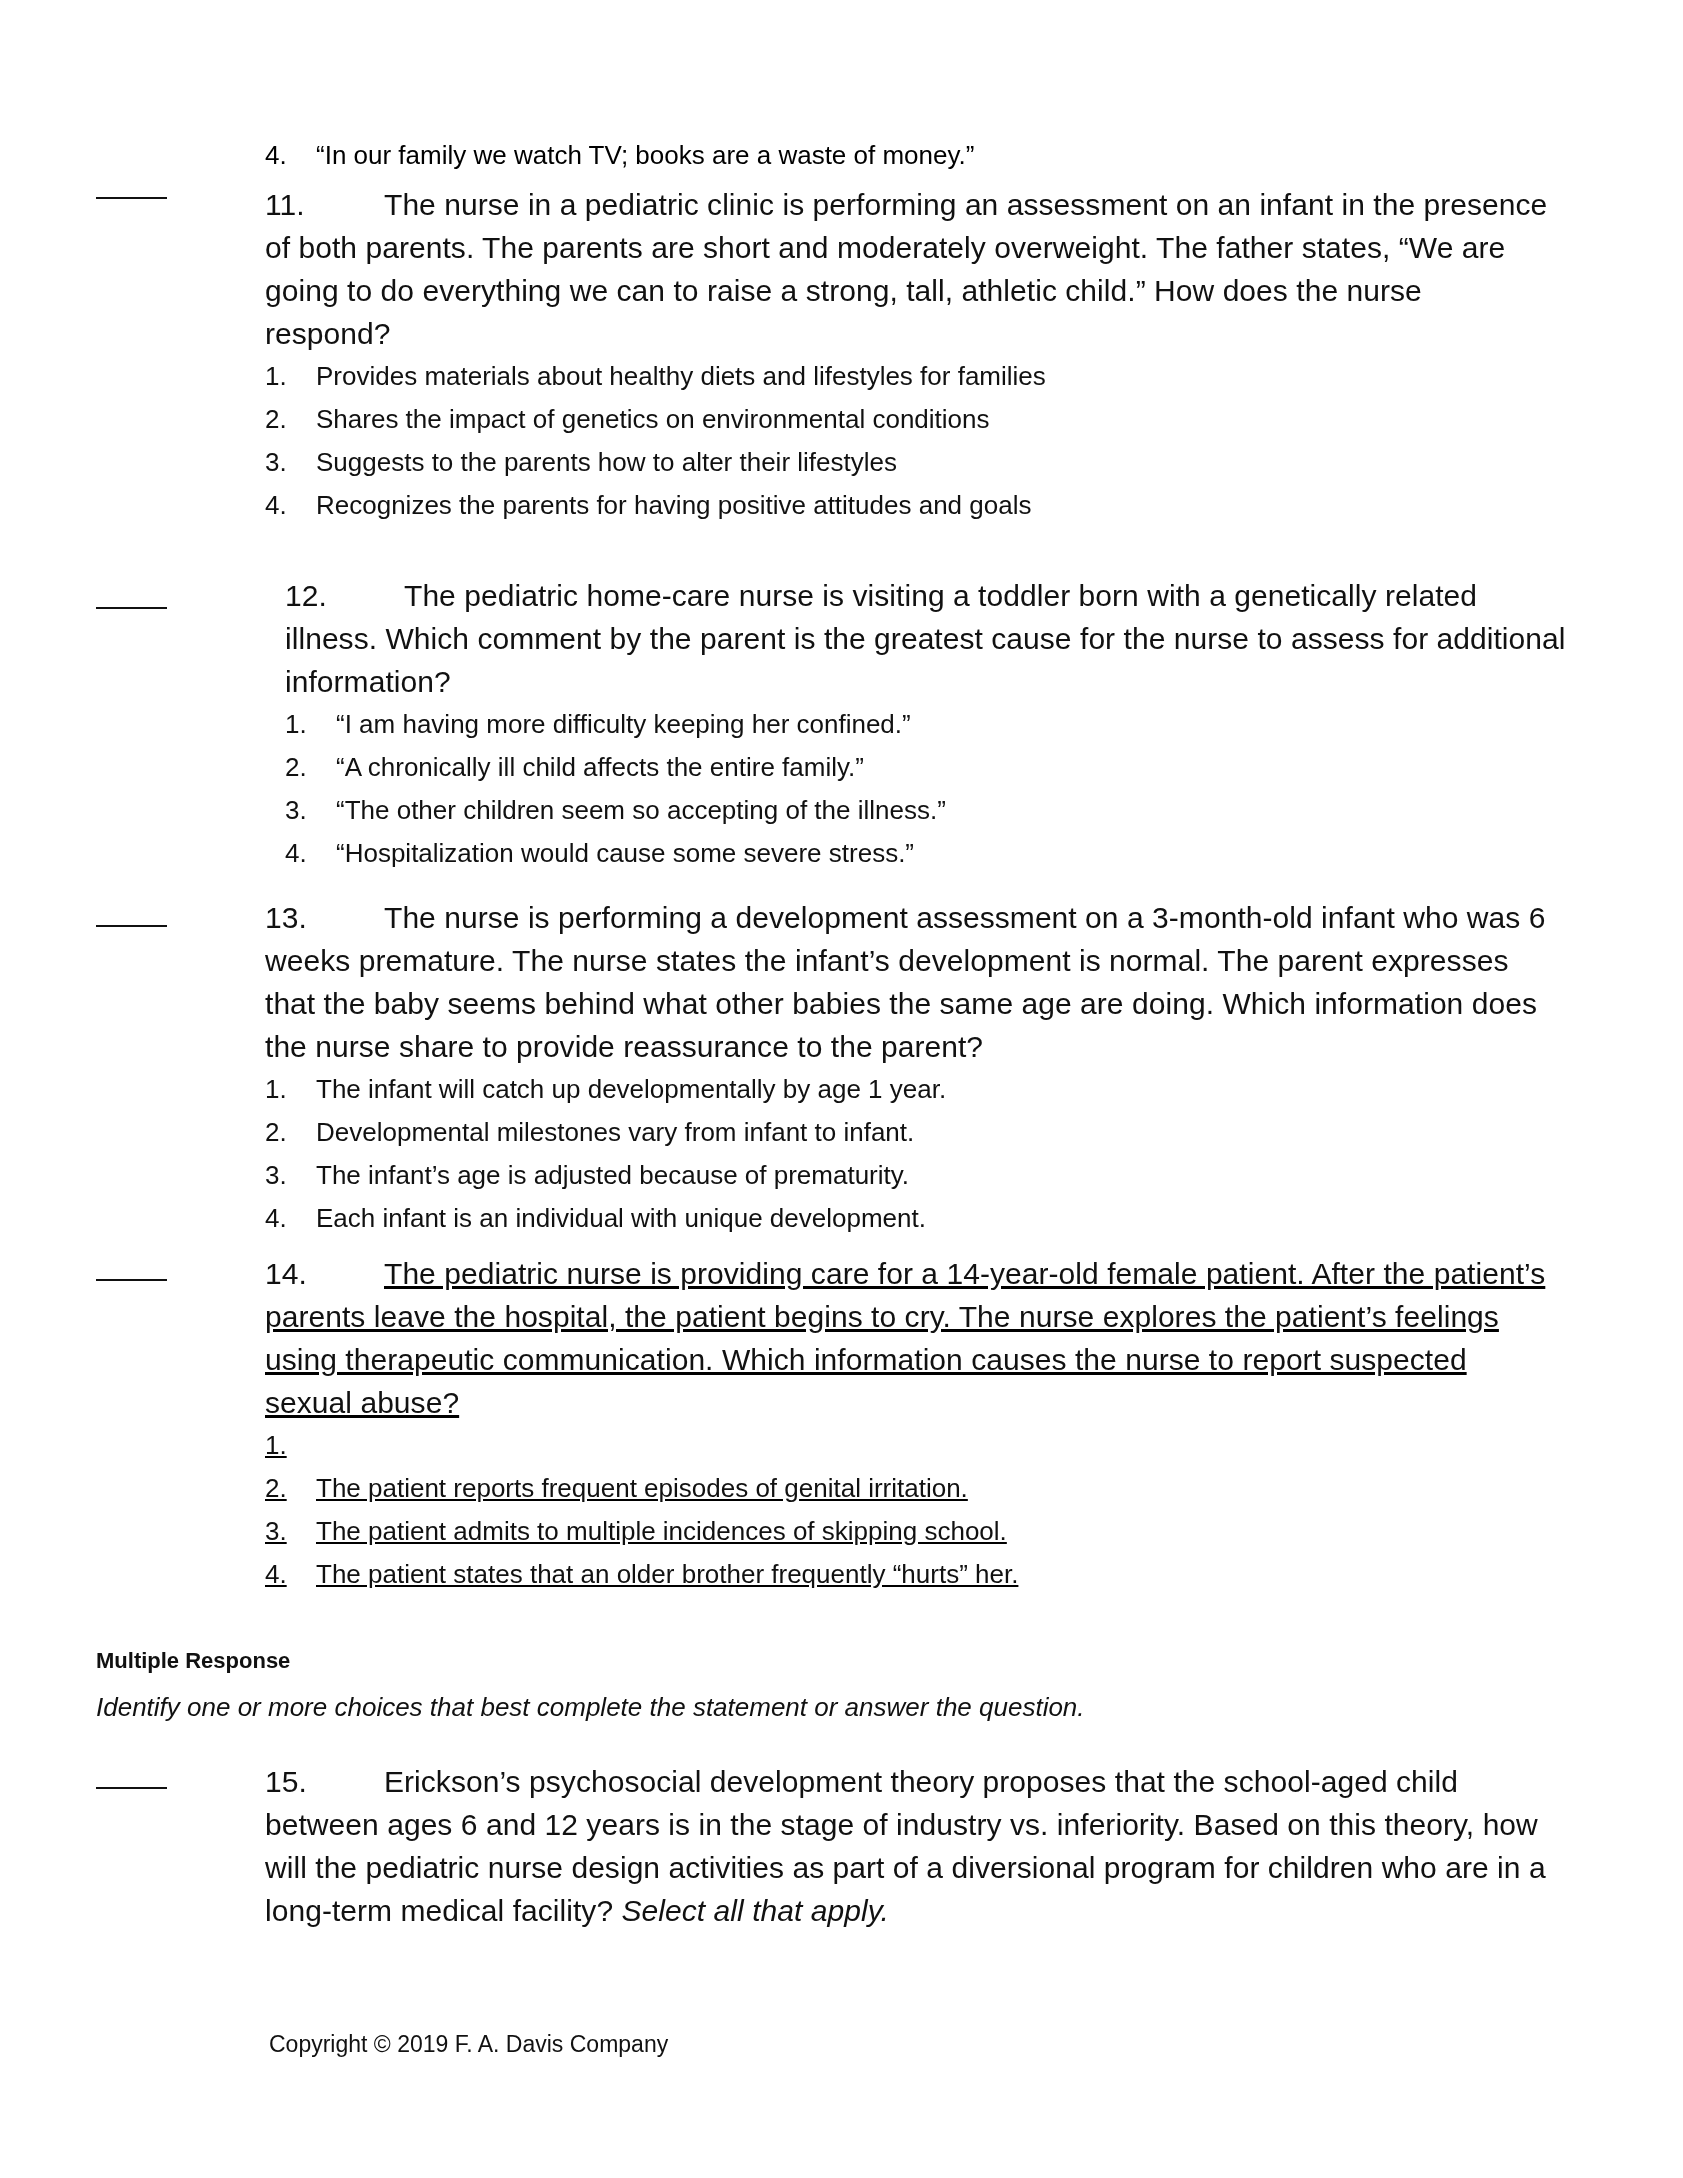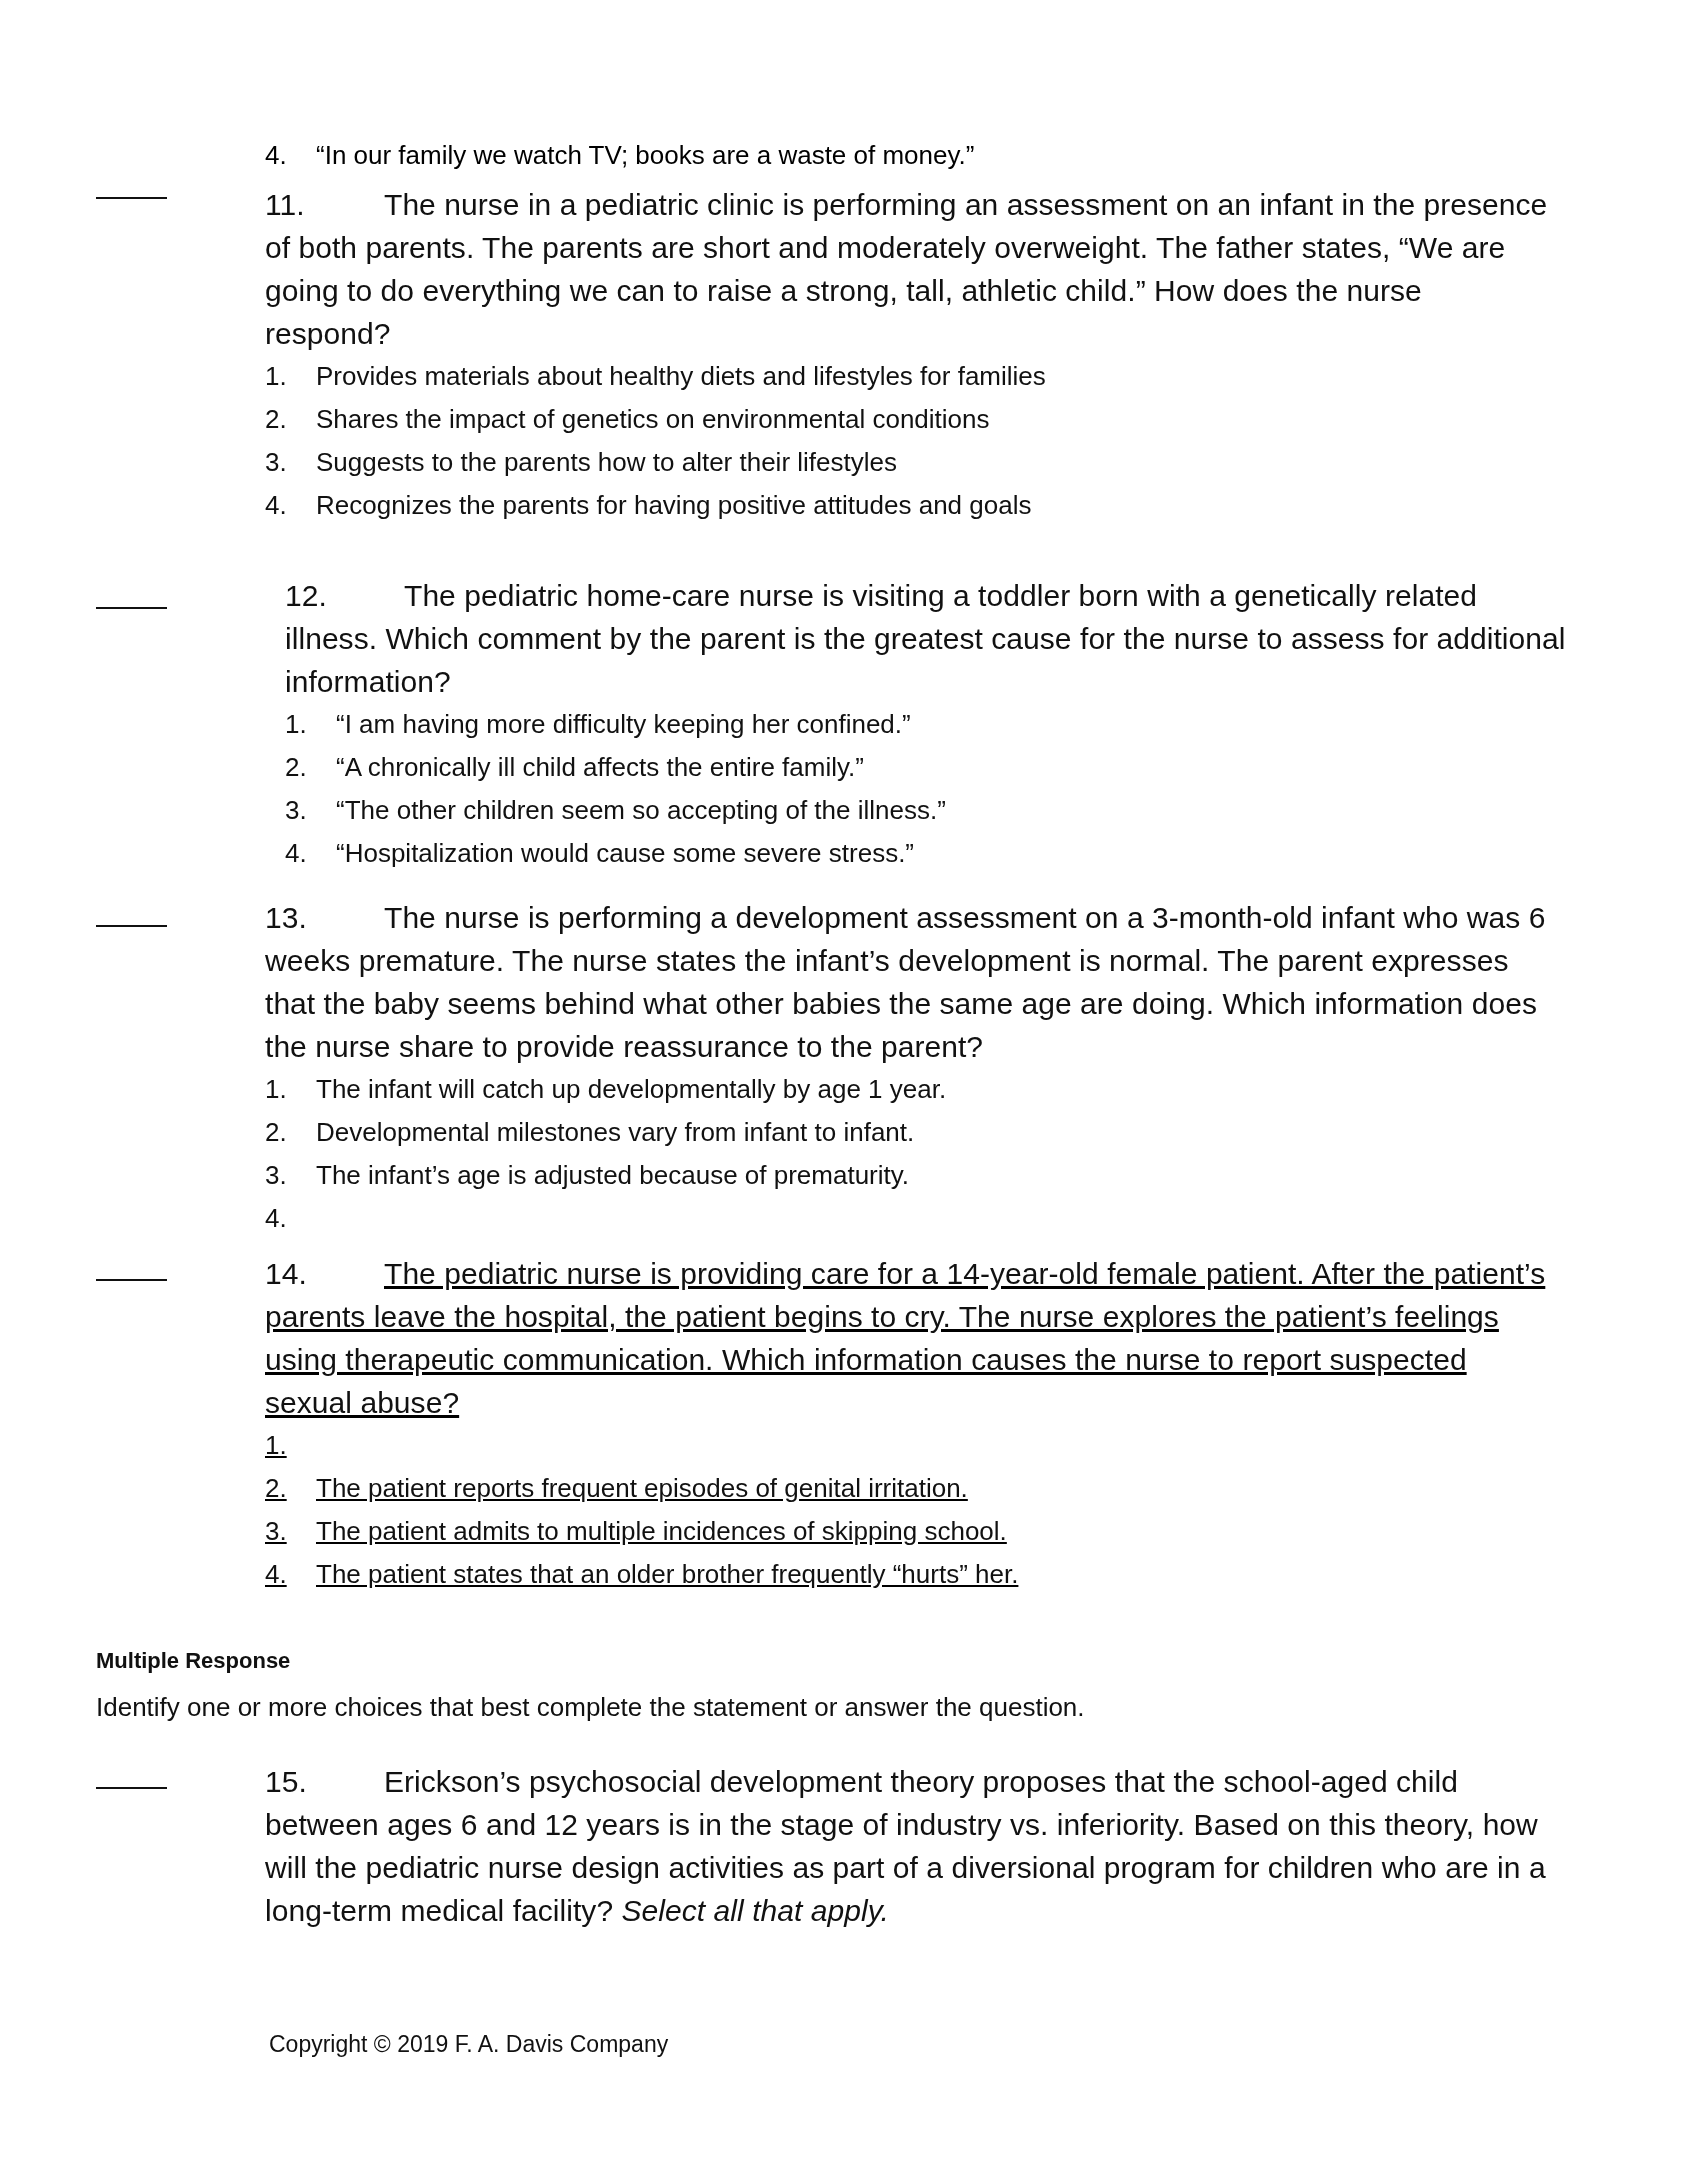--- a/index.html
+++ b/index.html
@@ -92,20 +92,21 @@
     font-size: 22px;
     font-weight: bold;
     line-height: 40px;
     color: #111;
   }
   .section-sub {
     position: absolute;
     left: 96px;
     width: 1386px;
     font-size: 26px;
+    font-style: italic;
     line-height: 40px;
     color: #111;
   }
   .footer {
     position: absolute;
     left: 269px;
     font-size: 23px;
     line-height: 32px;
     color: #111;
   }
@@ -189,20 +190,21 @@
         <li>
             <span class="opt-num">2.</span>
             <span class="opt-text">Developmental milestones vary from infant to infant.</span>
           </li>
         <li>
             <span class="opt-num">3.</span>
             <span class="opt-text">The infant’s age is adjusted because of prematurity.</span>
           </li>
         <li>
             <span class="opt-num">4.</span>
+            <span class="opt-text">Each infant is an individual with unique development.</span>
           </li>
       </ul>
     </div>
 
     <div class="blank-col" style="top:1270px;">
       <span class="blank-line"></span>
     </div>
     <div class="qblock" style="top:1252px;text-decoration:underline;">
       <p class="qtext"><span class="qnum">14.</span><span>The pediatric nurse is providing care for a 14-year-old female patient. After the patient’s parents leave the hospital, the patient begins to cry. The nurse explores the patient’s feelings using therapeutic communication. Which information causes the nurse to report suspected sexual abuse?</span></p>
       <ul class="options">

